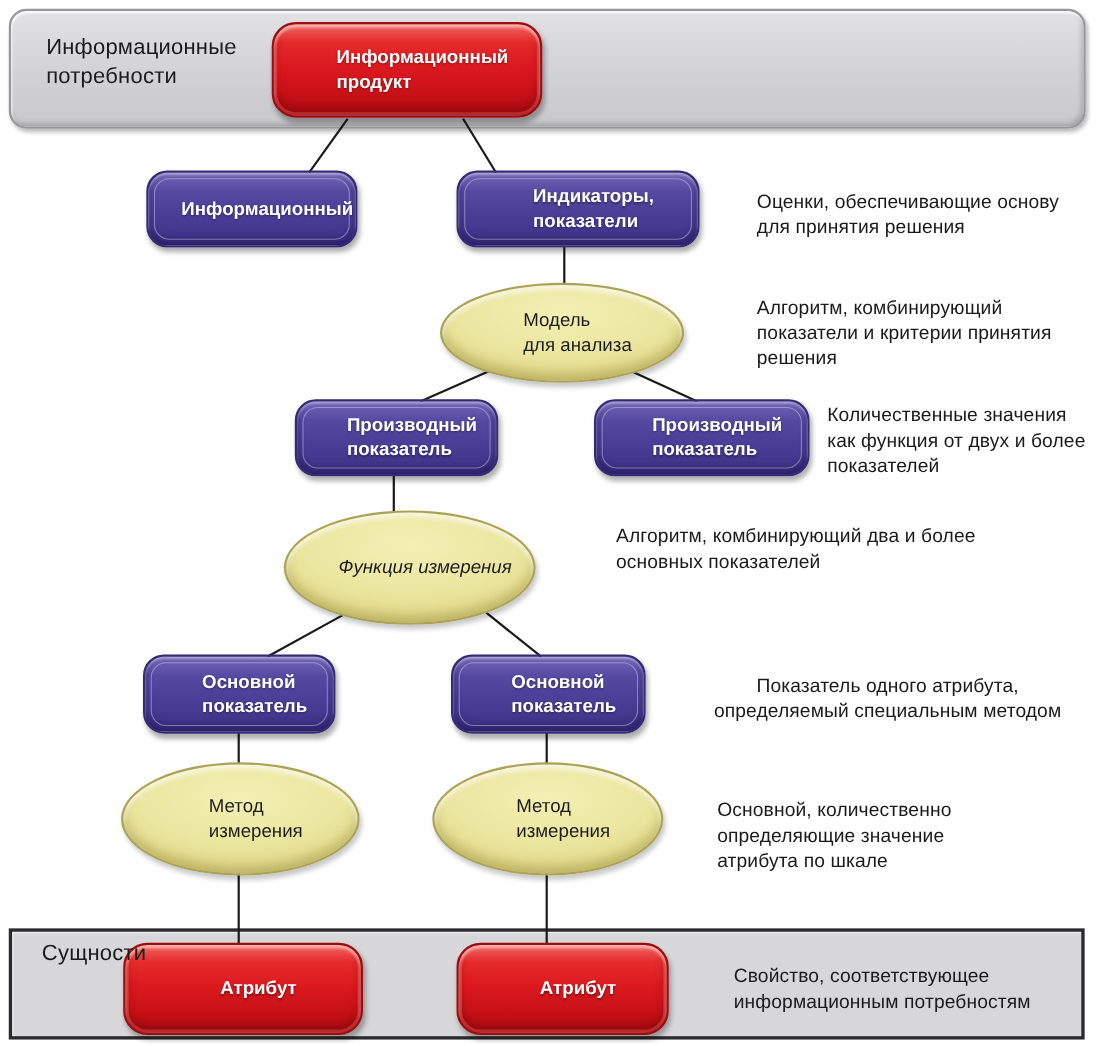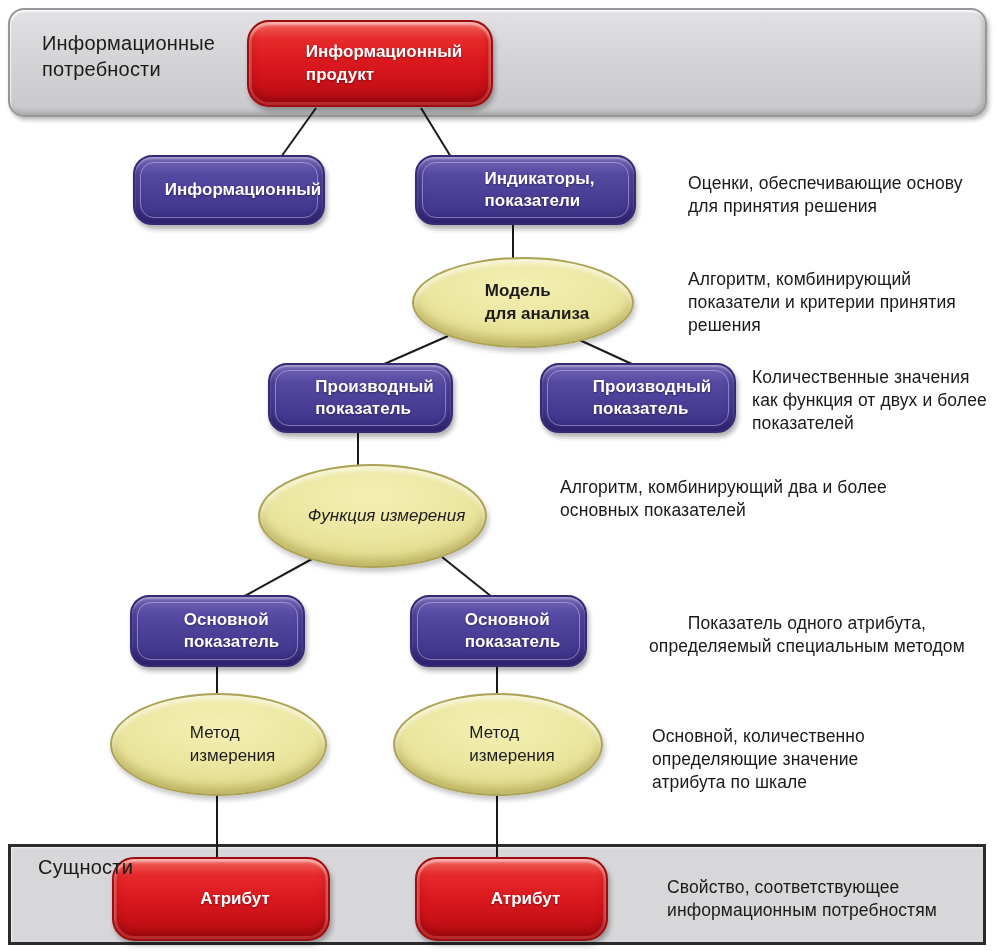--- a/index.html
+++ b/index.html
@@ -124,21 +124,21 @@
     </div>
   </div>
 
   <div class="node purple" style="left:415px; top:155px; width:221px; height:70px;">
     <div class="lbl-white">
       <div>Индикаторы,</div>
       <div>показатели</div>
     </div>
   </div>
 
-  <div class="node ellipse" style="left:412px; top:257px; width:222px; height:91px;font-weight:bold;">
+  <div class="node ellipse" style="left:400px; top:257px; width:222px; height:91px;">
     <div class="lbl-dark">
       <div>Модель</div>
       <div>для анализа</div>
     </div>
   </div>
 
   <div class="node purple" style="left:268px; top:363px; width:185px; height:70px;">
     <div class="lbl-white">
       <div>Производный</div>
       <div>показатель</div>

